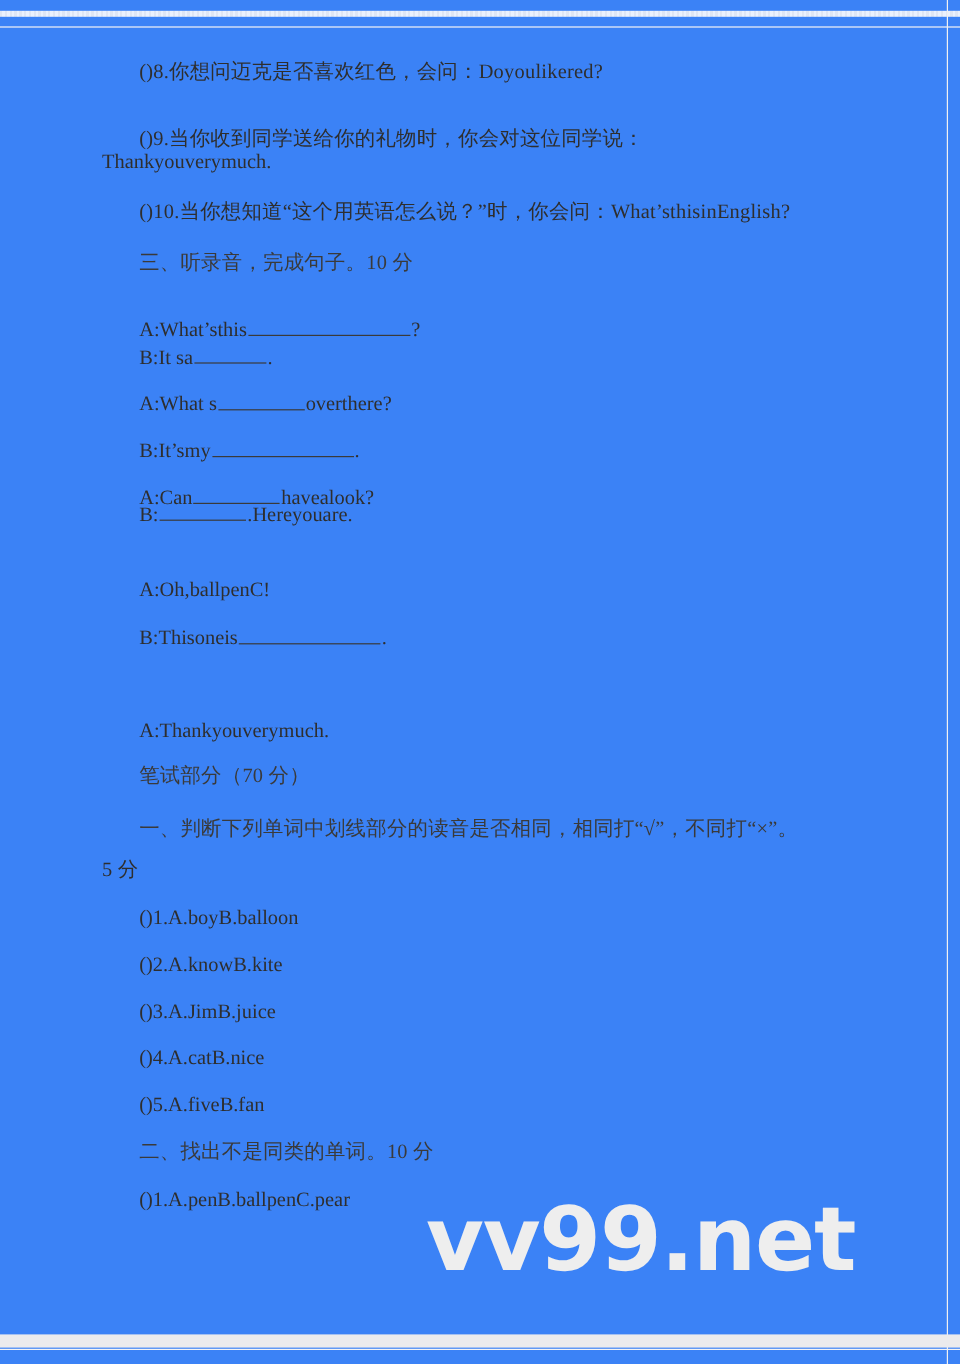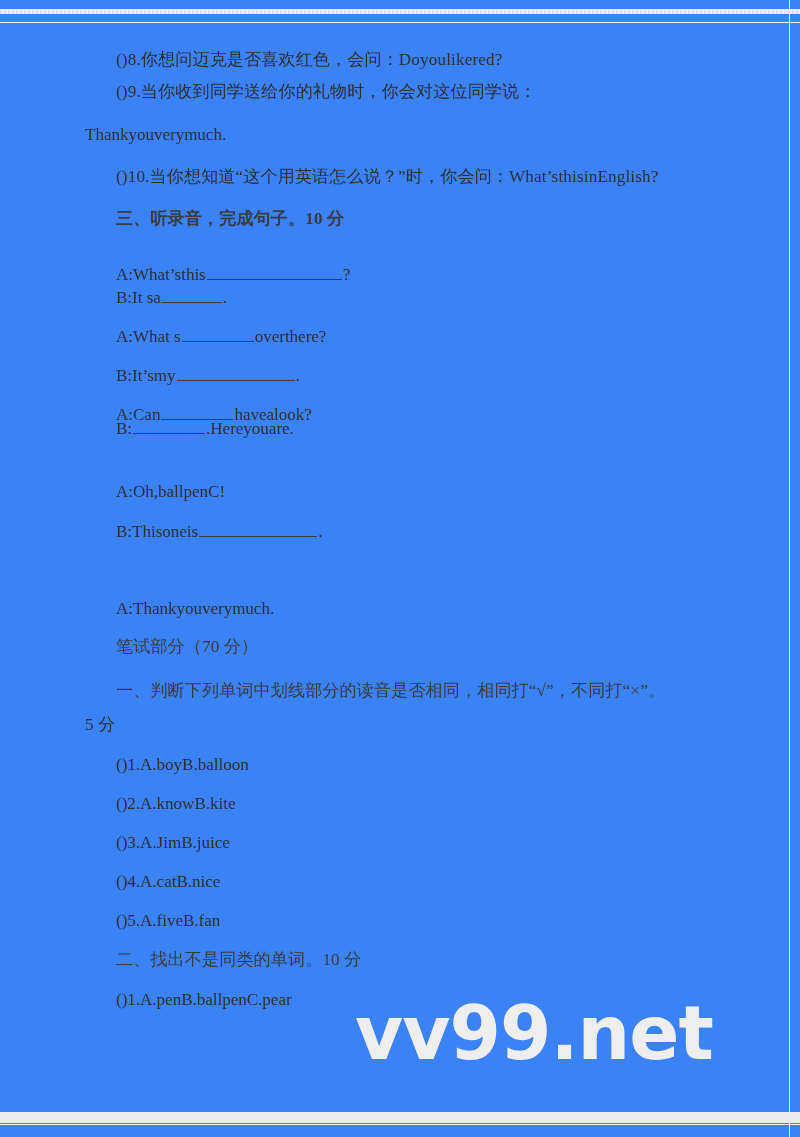--- a/index.html
+++ b/index.html
@@ -129,27 +129,27 @@
   <div id="scan-top-artifact"></div>
   <div id="scan-top-line"></div>
   <div id="page-edge-right"></div>
 
   <div id="watermark">vv99.net</div>
 
   <div id="content">
 
     <div class="line indent zh" style="top:50px;">()8.你想问迈克是否喜欢红色，会问：Doyoulikered?</div>
 
-    <div class="line indent zh" style="top:82px;">()9.当你收到同学送给你的礼物时，你会对这位同学说：</div>
+    <div class="line indent zh" style="top:106px;">()9.当你收到同学送给你的礼物时，你会对这位同学说：</div>
 
     <div class="line flush" style="top:125px;">Thankyouverymuch.</div>
 
     <div class="line indent zh" style="top:167px;text-align:right;">()10.当你想知道“这个用英语怎么说？”时，你会问：What’sthisinEnglish?</div>
 
-    <div class="line indent zh section-title" style="top:209px;font-weight:bold;">三、听录音，完成句子。10 分</div>
+    <div class="line indent zh section-title" style="top:209px;">三、听录音，完成句子。10 分</div>
 
     <div class="line indent" style="top:264px;">
       <span>A:What’sthis</span><span class="blank b-lg"></span><span>?</span>
     </div>
 
     <div class="line indent" style="top:287px;text-align:right;">
       <span>B:It sa</span><span class="blank b-xs"></span><span>.</span>
     </div>
 
     <div class="line indent" style="top:326px;">

